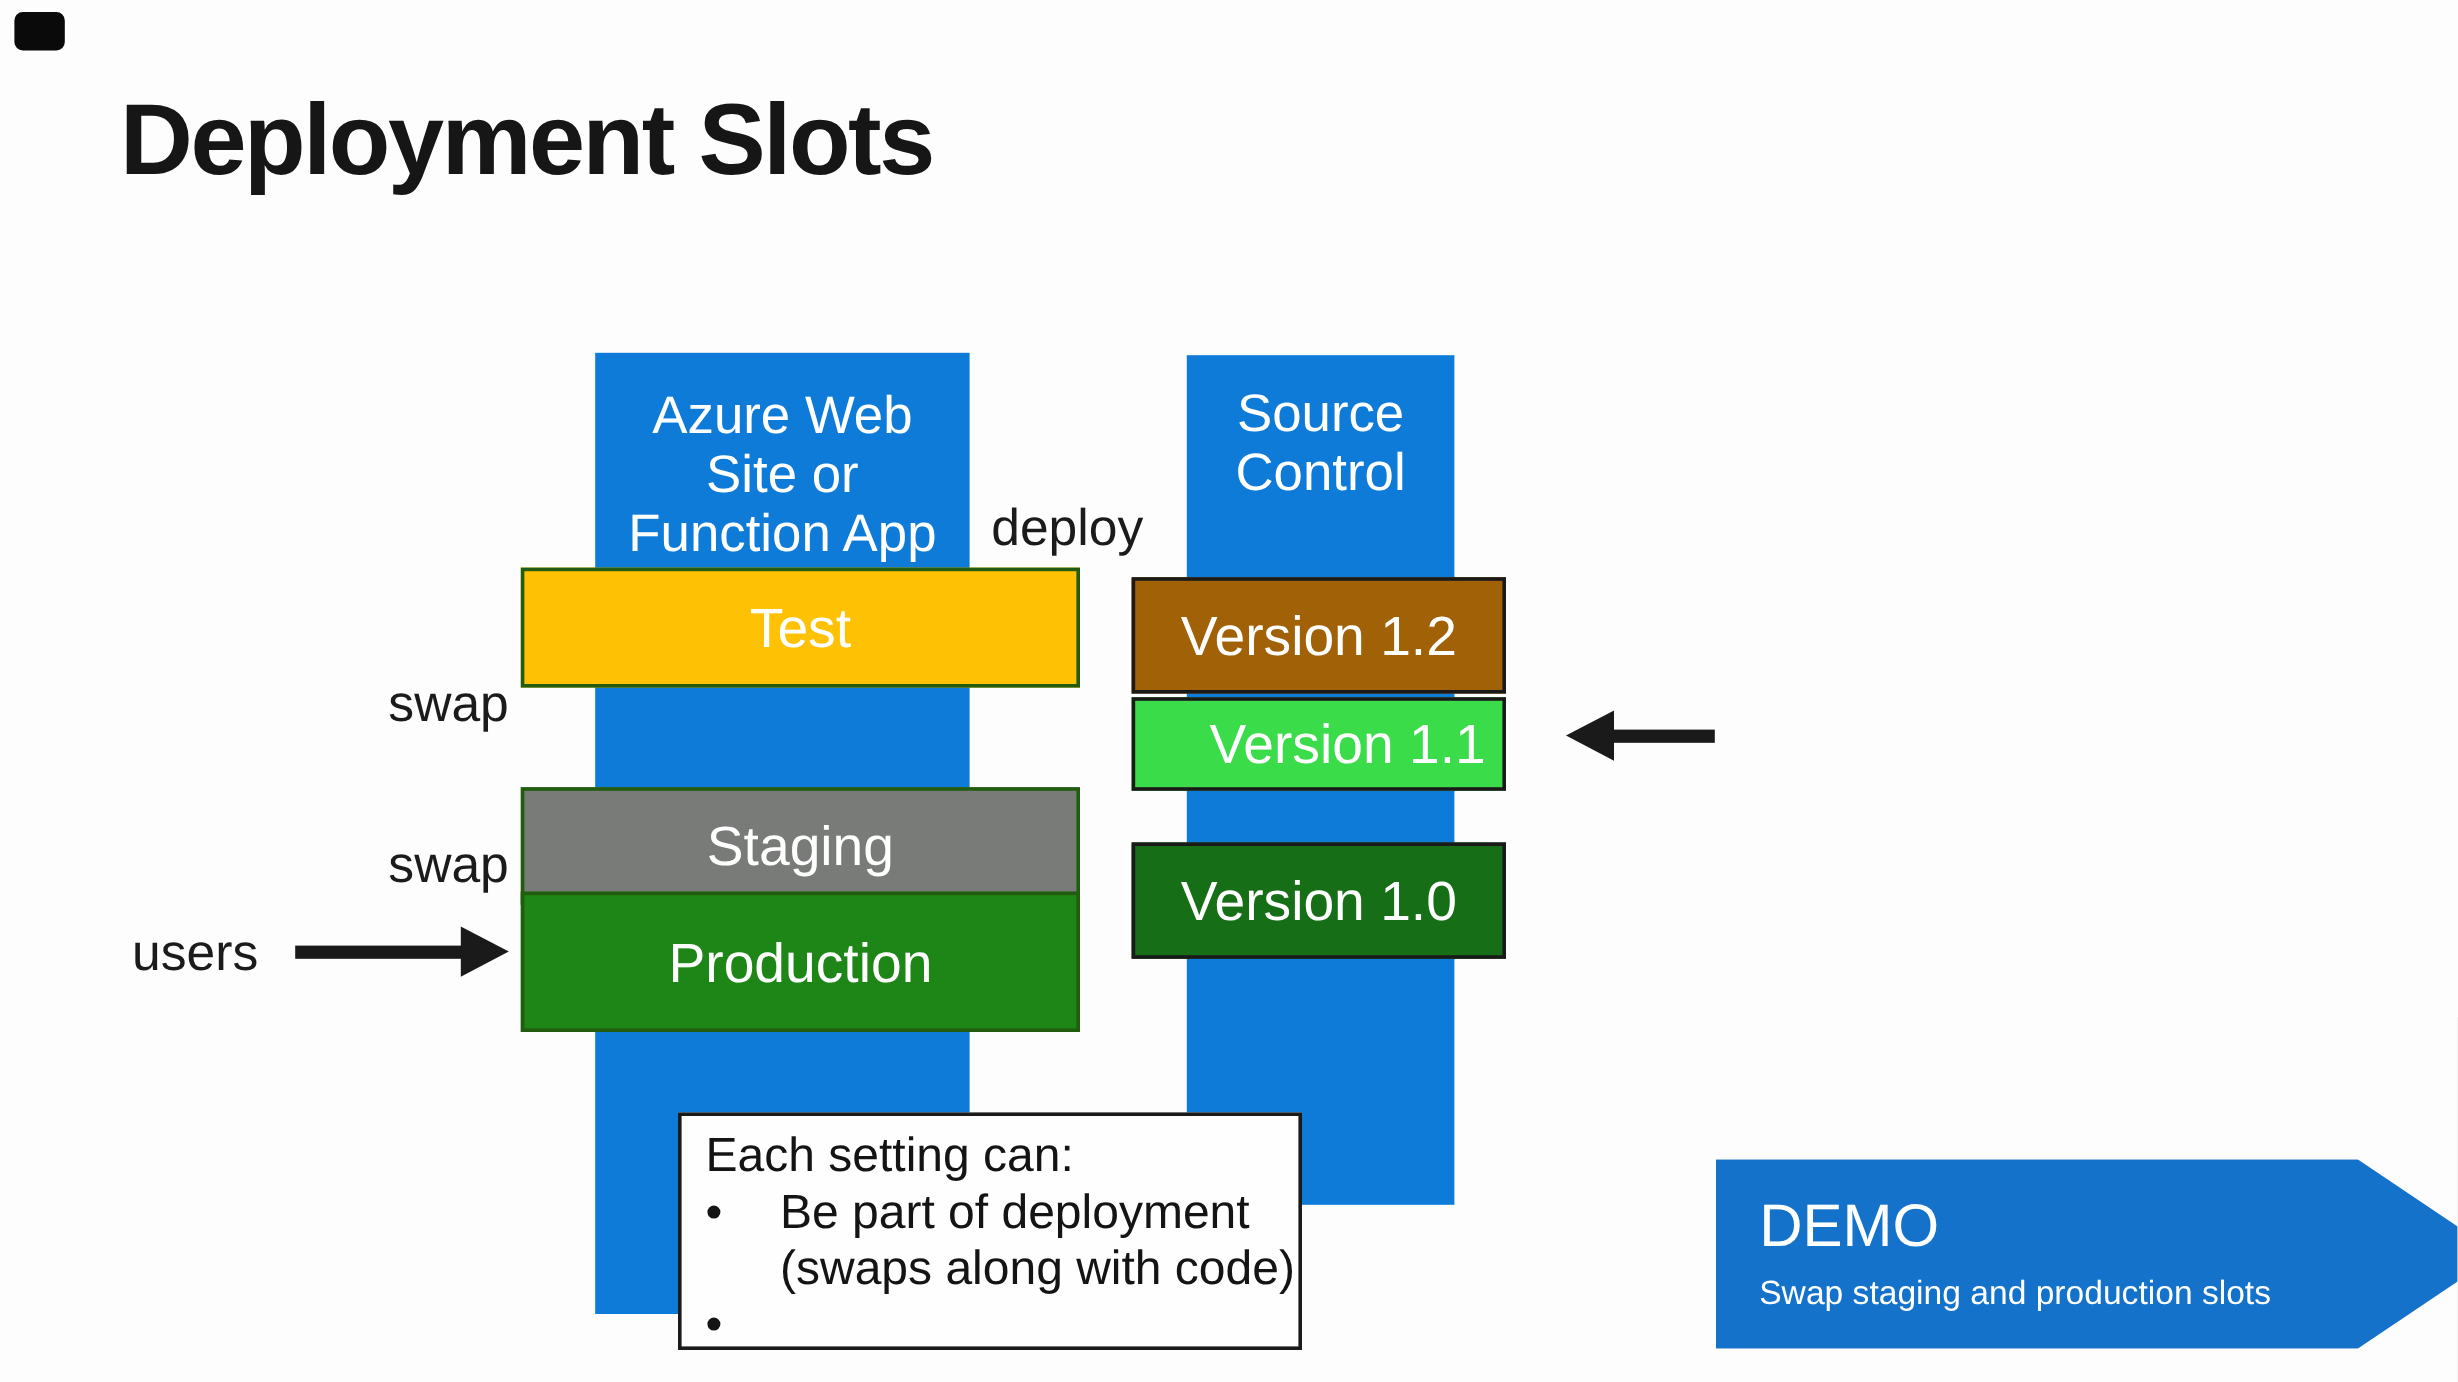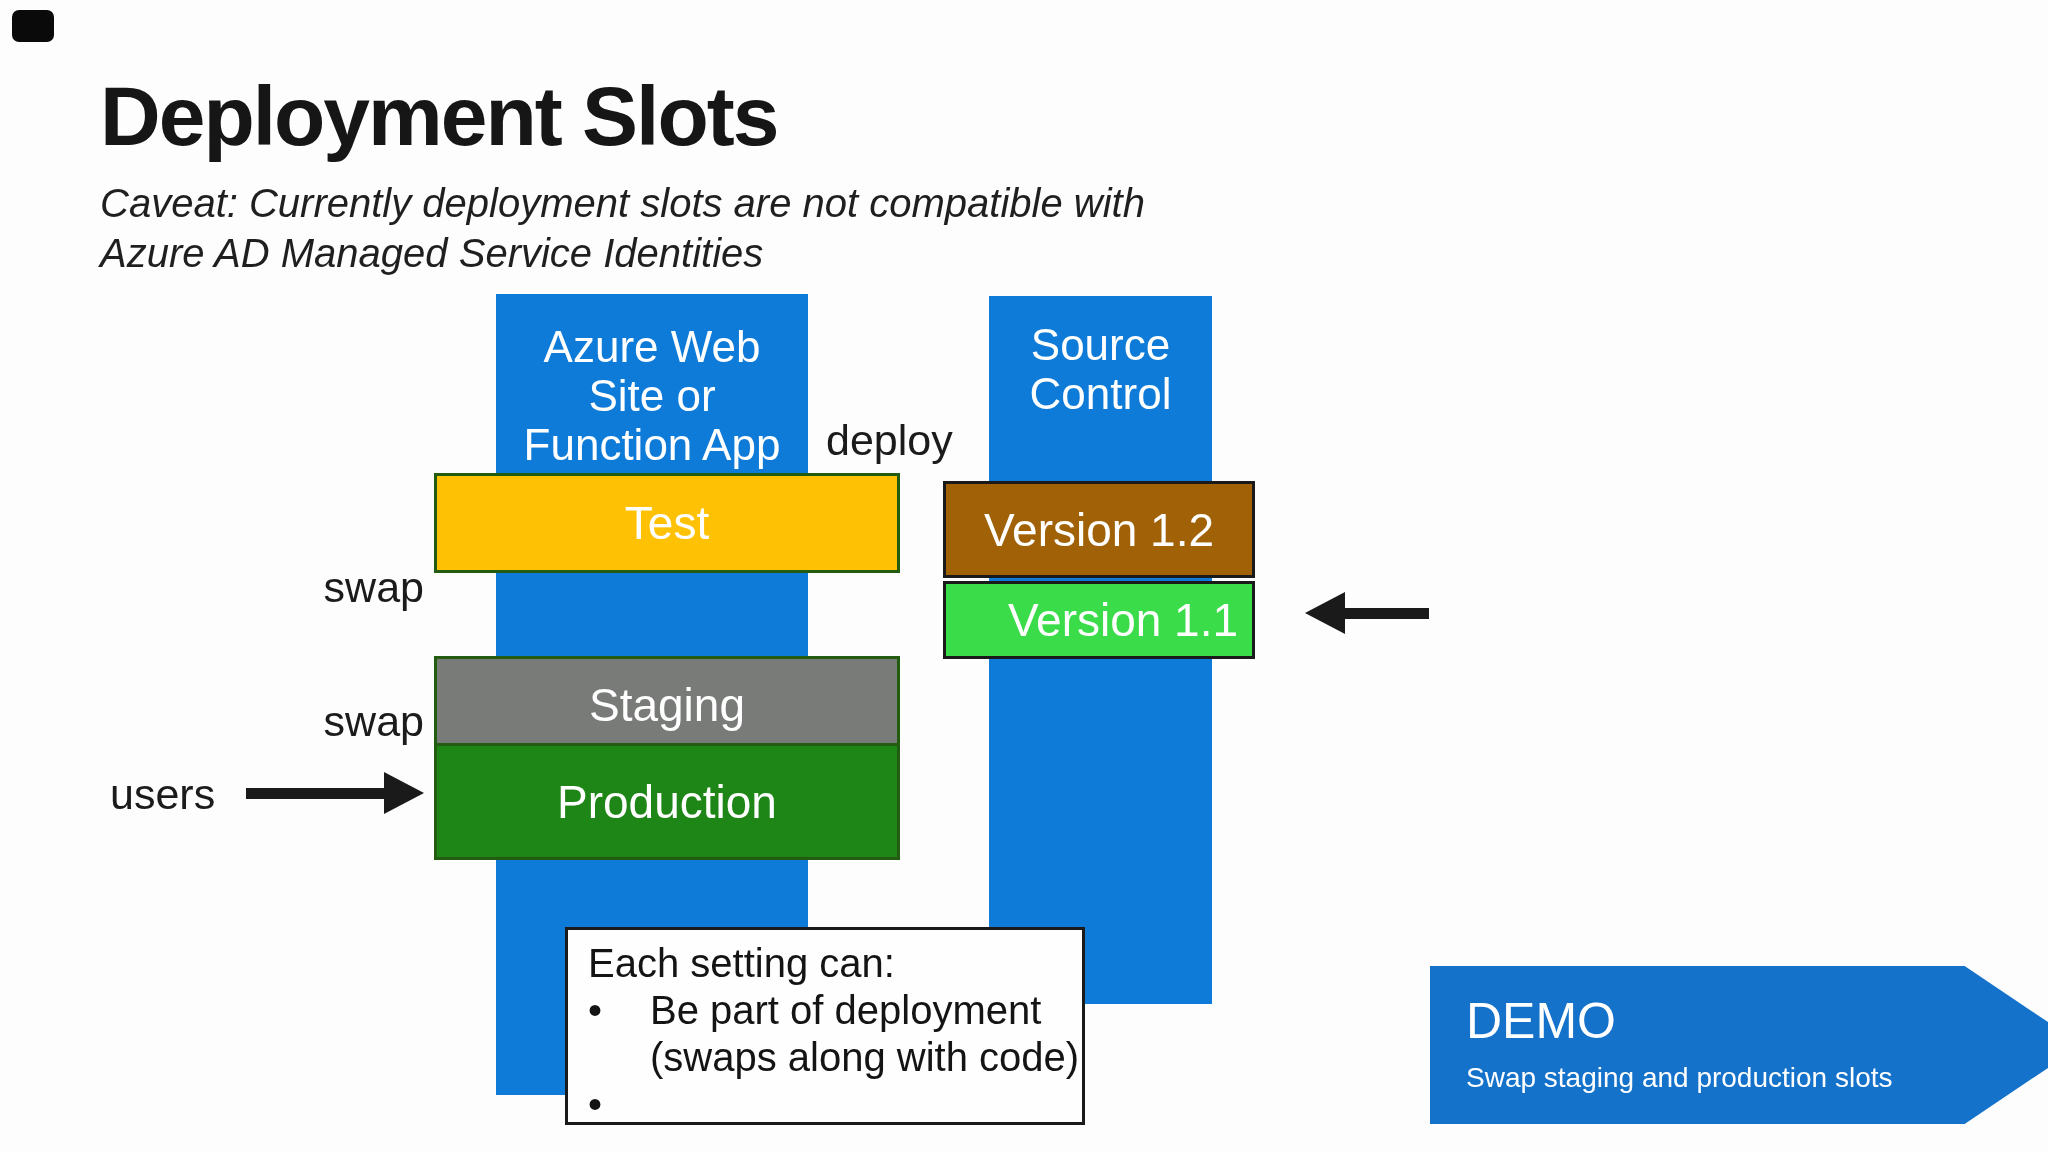--- a/index.html
+++ b/index.html
@@ -92,24 +92,20 @@
   .demo-sub{position:absolute;left:36px;top:96px;font-size:28px;}
 </style>
 </head>
 <body>
 
 <div class="slide">
 
   <div class="abs corner-badge"></div>
 
   <div class="abs title">Deployment Slots</div>
-  <div class="abs caveat">
-    <div>Caveat: Currently deployment slots are not compatible with</div>
-    <div>Azure AD Managed Service Identities</div>
-  </div>
 
   <div class="abs pillar pillar-app">
     <div class="pillar-label">Azure Web
 Site or
 Function App</div>
   </div>
 
   <div class="abs pillar pillar-sc">
     <div class="pillar-label">Source
 Control</div>
@@ -123,20 +119,23 @@
   </div>
   <div class="abs boxlab slot slot-production">
     <span>Production</span>
   </div>
 
   <div class="abs boxlab ver ver-12">
     <span>Version 1.2</span>
   </div>
   <div class="abs boxlab ver ver-11">
     <span>Version 1.1</span>
+  </div>
+  <div class="abs boxlab ver ver-10">
+    <span>Version 1.0</span>
   </div>
 
   <div class="abs lbl lbl-deploy">deploy</div>
   <div class="abs lbl lbl-swap1">swap</div>
   <div class="abs lbl lbl-swap2">swap</div>
   <div class="abs lbl lbl-users">users</div>
 
   <div class="abs arrow arrow-users">
     <div class="shaft"></div>
     <div class="head-right"></div>

